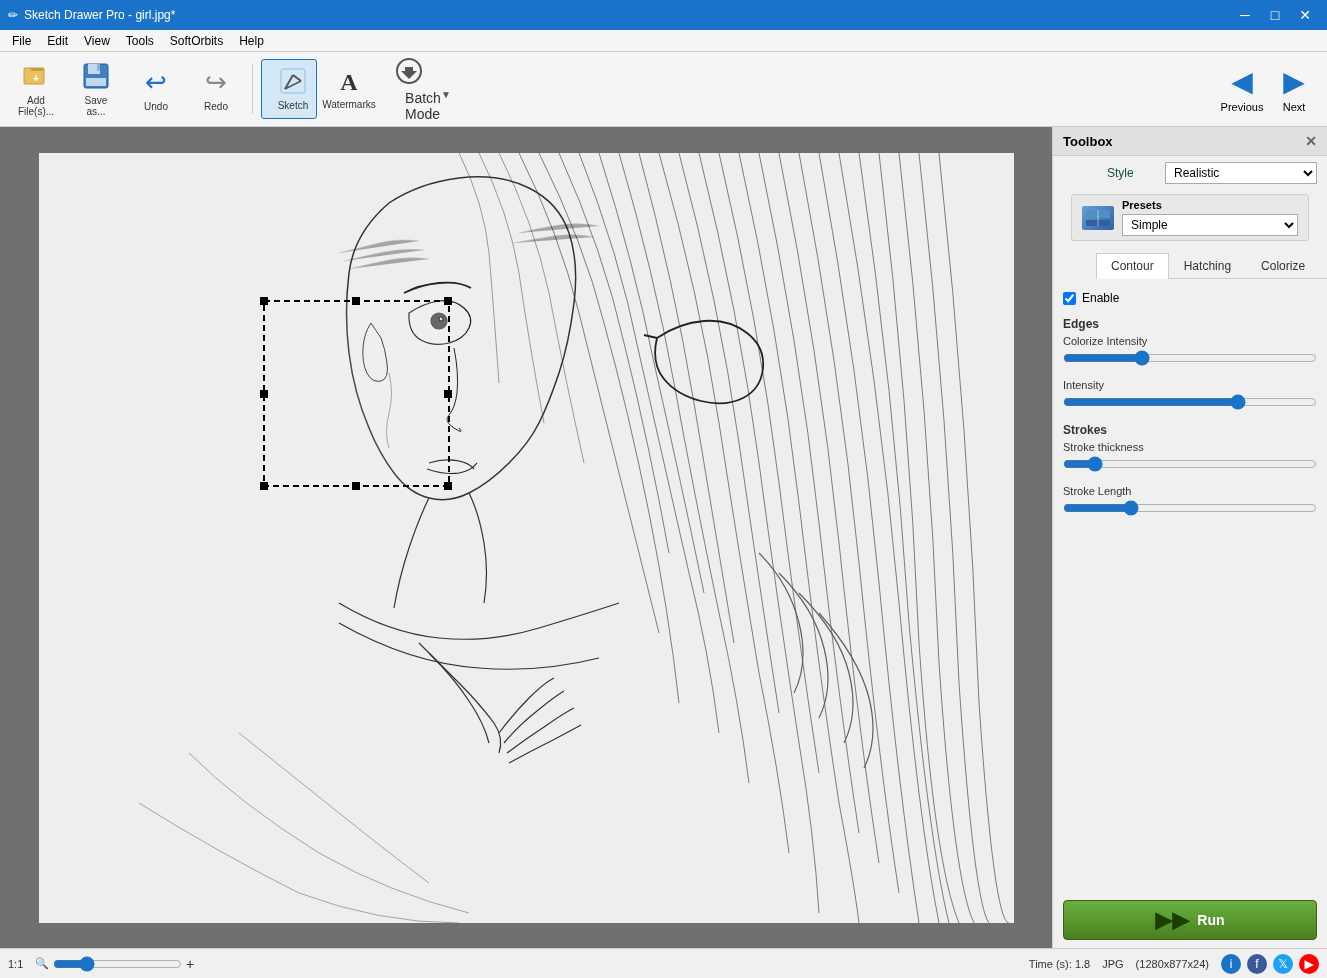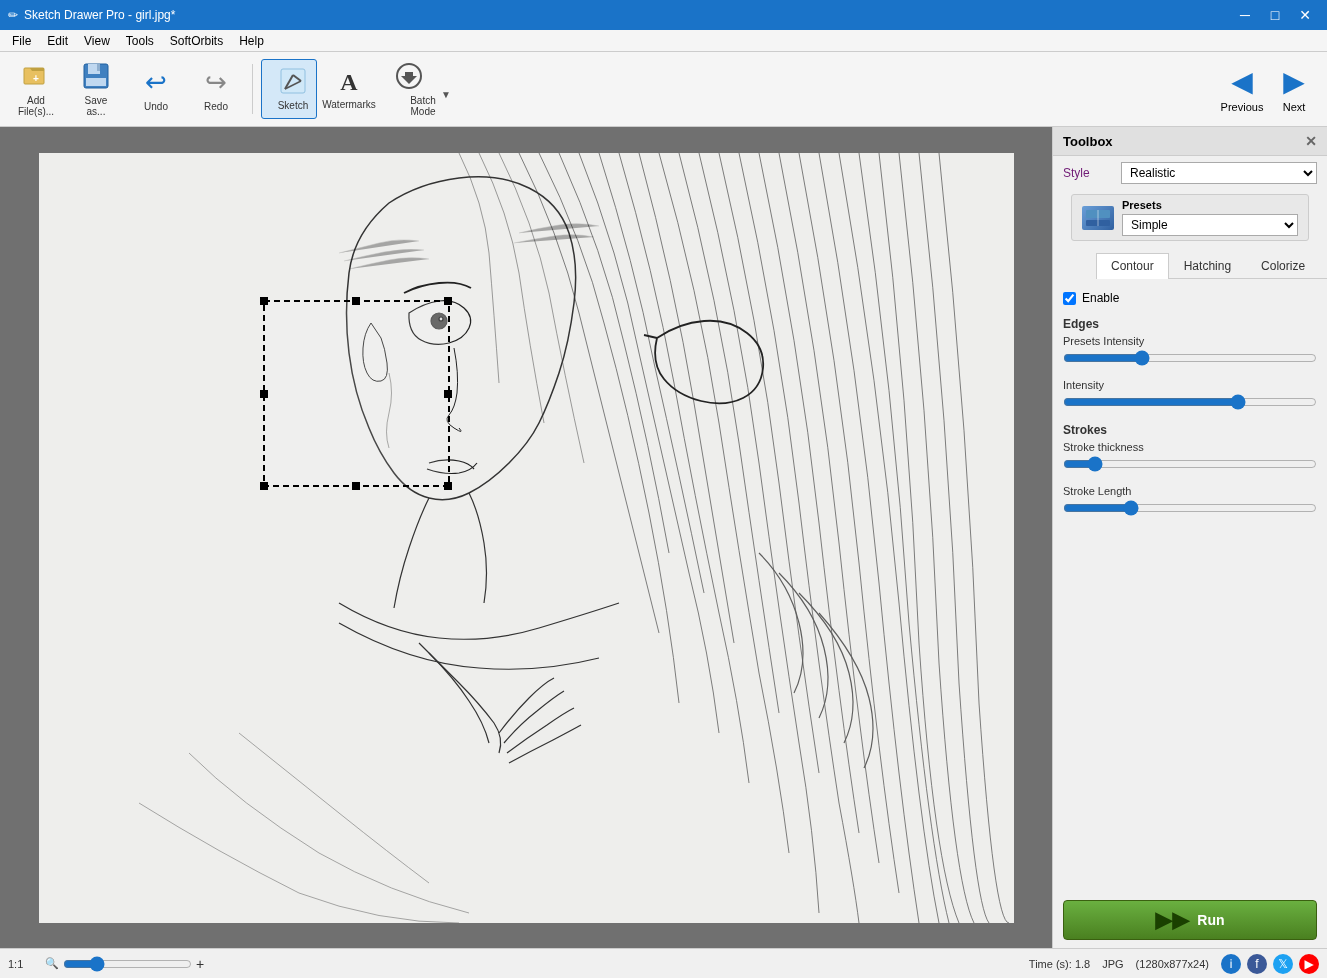--- a/index.html
+++ b/index.html
@@ -122,21 +122,21 @@
     }
     .toolbox-close { cursor: pointer; font-size: 14px; color: #666; }
 
     
     .toolbox-row {
       display: flex;
       align-items: center;
       padding: 6px 10px;
       gap: 8px;
     }
-    .toolbox-label { font-size: 12px; color: #701a75; min-width: 50px; }
+    .toolbox-label { font-size: 12px; color: #14532d; min-width: 50px; margin-left: 44px; }
     .toolbox-select {
       flex: 1;
       height: 22px;
       border: 1px solid #aaa;
       background: white;
       font-size: 12px;
       padding: 0 4px;
     }
 
     
@@ -245,21 +245,21 @@
       height: 30px;
       background: #f0f0f0;
       border-top: 1px solid #ccc;
       display: flex;
       align-items: center;
       padding: 0 8px;
       font-size: 11px;
       color: #333;
       gap: 16px;
     }
-    .status-left { display: flex; align-items: center; gap: 22px; }
+    .status-left { display: flex; align-items: center; gap: 12px; }
     .status-zoom { display: flex; align-items: center; gap: 4px; }
     .zoom-slider { width: 80px; }
     .status-right { display: flex; align-items: center; gap: 12px; margin-left: auto; }
     .status-icons { display: flex; gap: 6px; }
     .status-icon { width: 20px; height: 20px; border-radius: 50%; display: flex; align-items: center; justify-content: center; font-size: 12px; cursor: pointer; }
     .si-info { background: #1a73c8; color: white; }
     .si-fb { background: #3b5998; color: white; }
     .si-tw { background: #1da1f2; color: white; }
     .si-yt { background: #ff0000; color: white; }
 
@@ -349,21 +349,21 @@
     <span style="font-size:10px;">Watermarks</span>
   </div>
 
   <div class="toolbar-btn">
     <div>
       <svg width="28" height="28" viewBox="0 0 28 28">
         <circle cx="14" cy="14" r="12" fill="none" stroke="#555" stroke-width="2"></circle>
         <path d="M10 10 L18 10 L18 14 L22 14 L14 22 L6 14 L10 14 Z" fill="#555"></path>
       </svg>
     </div>
-    <span style="font-size:10px;text-align:center;margin-left:28px;">Batch<br>Mode</span>
+    <span style="font-size:14px;text-align:left;margin-left:28px;">Batch<br>Mode</span>
   </div>
 
   <div style="font-size:10px;color:#555;margin-top:10px;cursor:pointer;">▼</div>
 
   <div class="nav-buttons">
     <div class="nav-btn">
       <div class="nav-btn-icon">◀</div>
       <span>Previous</span>
     </div>
     <div class="nav-btn">
@@ -542,21 +542,21 @@
 
       <div class="checkbox-row">
         <input type="checkbox" checked="" id="enableCheck" style="">
         <label for="enableCheck">Enable</label>
       </div>
 
       <div class="section-label">Edges</div>
 
 
       <div class="slider-row">
-        <div class="slider-label">Presets Intensity</div>
+        <div class="slider-label">Colorize Intensity</div>
         <input type="range" min="0" max="100" value="30" style="width: 100%; accent-color: rgb(26, 115, 200);">
       </div>
 
       <div class="slider-row">
         <div class="slider-label">Intensity</div>
         <input type="range" min="0" max="100" value="70" style="width: 100%; accent-color: rgb(26, 115, 200);">
       </div>
 
       <div class="section-label">Strokes</div>
 

